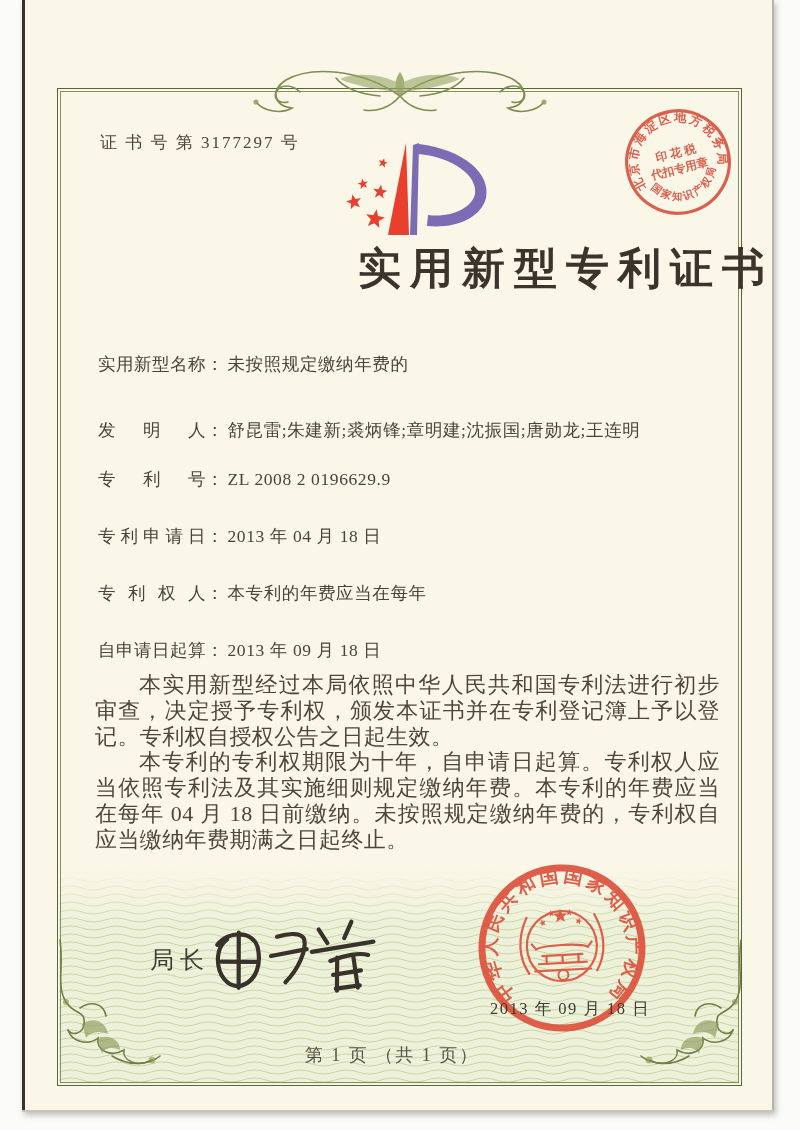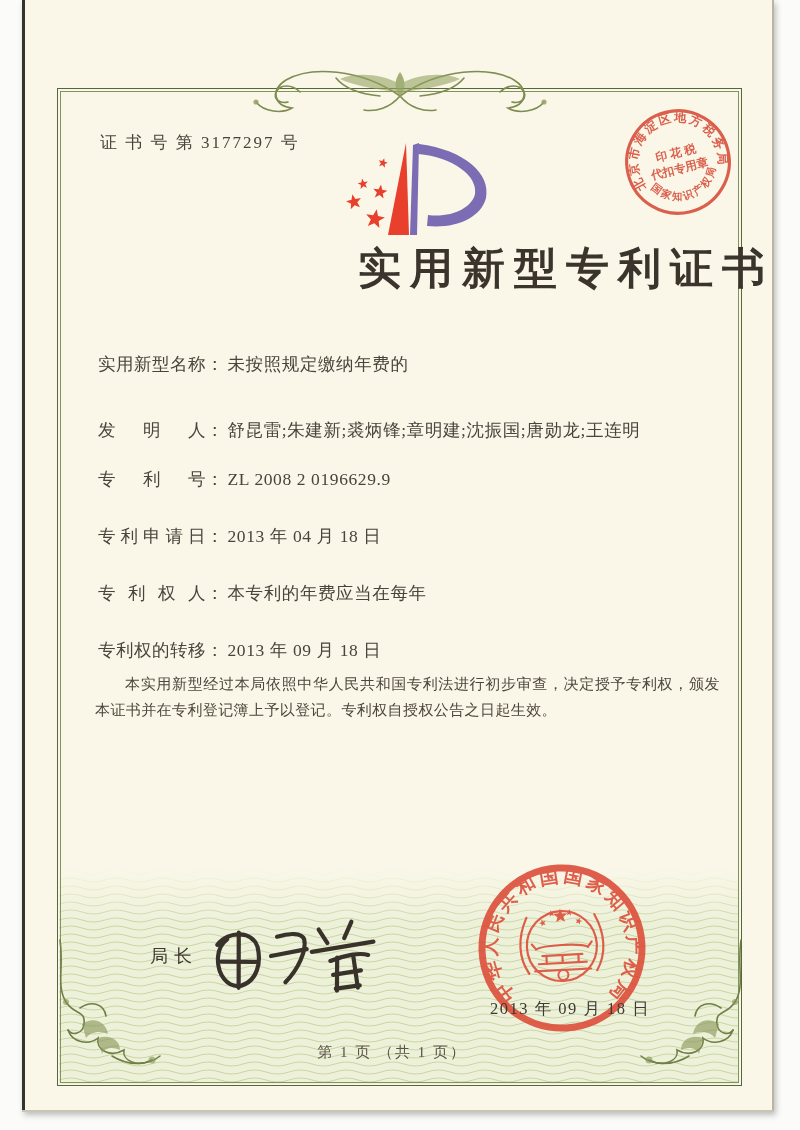--- a/index.html
+++ b/index.html
@@ -45,33 +45,33 @@
     font-size:43px;font-weight:600;letter-spacing:9px;color:#3A342D;
   }
 
   .fields{position:absolute;left:76px;top:350px;width:640px;}
   .field-row{position:absolute;left:0;width:640px;font-size:17.5px;color:#49443C;white-space:nowrap;}
   .f-label{display:inline-block;width:108px;text-align:justify;text-align-last:justify;letter-spacing:.5px;}
   .f-colon{display:inline-block;margin-right:4px;}
   .f-value{letter-spacing:.6px;}
 
   .paras{position:absolute;left:73px;top:672px;width:625px;}
-  .paras p{margin:0;font-size:15px;line-height:25.8px;text-indent:2em;
+  .paras p{margin:0;font-size:22px;line-height:25.8px;text-indent:2em;
     text-align:justify;color:#4E463B;letter-spacing:.4px;}
 
-  .director{position:absolute;left:128px;top:944px;font-size:18px;letter-spacing:6px;color:#3F3A32;}
+  .director{position:absolute;left:128px;top:944px;font-size:24px;letter-spacing:6px;color:#3F3A32;}
   .signature{position:absolute;left:182px;top:903px;}
 
   .seal{position:absolute;left:450px;top:858px;opacity:.88;}
   .seal-date{position:absolute;left:468px;top:998px;font-size:16.5px;letter-spacing:1.5px;color:#3E3932;z-index:6;}
 
   .tax-stamp{position:absolute;left:593px;top:99px;transform:rotate(-14deg);opacity:.92;}
 
   .footer{position:absolute;left:0;top:1043px;width:740px;text-align:center;
-    font-size:15px;letter-spacing:2px;color:#5A5448;}
+    font-size:18px;letter-spacing:2px;color:#5A5448;}
 </style>
 </head>
 <body>
 
 <div class="scan">
   <div class="page">
 
     <svg class="panel" width="680" height="216" preserveAspectRatio="none">
       <defs>
         <pattern id="wavepat" width="46" height="8" patternUnits="userSpaceOnUse">
@@ -172,26 +172,27 @@
         <div class="field-row" style="top:117px">
           <span class="f-label">专利号</span><span class="f-colon">：</span><span class="f-value">ZL 2008 2 0196629.9</span>
         </div>
         <div class="field-row" style="top:174px">
           <span class="f-label">专利申请日</span><span class="f-colon">：</span><span class="f-value">2013 年 04 月 18 日</span>
         </div>
         <div class="field-row" style="top:231px">
           <span class="f-label">专利权人</span><span class="f-colon">：</span><span class="f-value">本专利的年费应当在每年</span>
         </div>
         <div class="field-row" style="top:288px">
-          <span class="f-label">专利权的转移</span><span class="f-colon">：</span><span class="f-value">2013 年 09 月 18 日</span>
+          <span class="f-label">自申请日起算</span><span class="f-colon">：</span><span class="f-value">2013 年 09 月 18 日</span>
         </div>
       </div>
 
       <div class="paras">
         <p>本实用新型经过本局依照中华人民共和国专利法进行初步审查，决定授予专利权，颁发本证书并在专利登记簿上予以登记。专利权自授权公告之日起生效。</p>
+        <p>本专利的专利权期限为十年，自申请日起算。专利权人应当依照专利法及其实施细则规定缴纳年费。本专利的年费应当在每年 04 月 18 日前缴纳。未按照规定缴纳年费的，专利权自应当缴纳年费期满之日起终止。</p>
       </div>
 
       <div class="director">局长</div>
       <svg class="signature" viewBox="0 0 175 105" width="175" height="105">
         <g stroke="#38322B" stroke-width="4.2" fill="none" stroke-linecap="round" stroke-linejoin="round" transform="rotate(-3 87 52)">
           <path d="M14,38 C26,24 50,26 54,42 C57,58 52,76 36,80 C22,82 12,68 14,50 C15,42 18,37 24,33"></path>
           <path d="M17,55 L52,57"></path>
           <path d="M36,27 L33,82"></path>
           <path d="M74,33 C86,30 99,30 101,37 C103,48 94,66 80,79"></path>
           <path d="M67,52 L103,47"></path>

